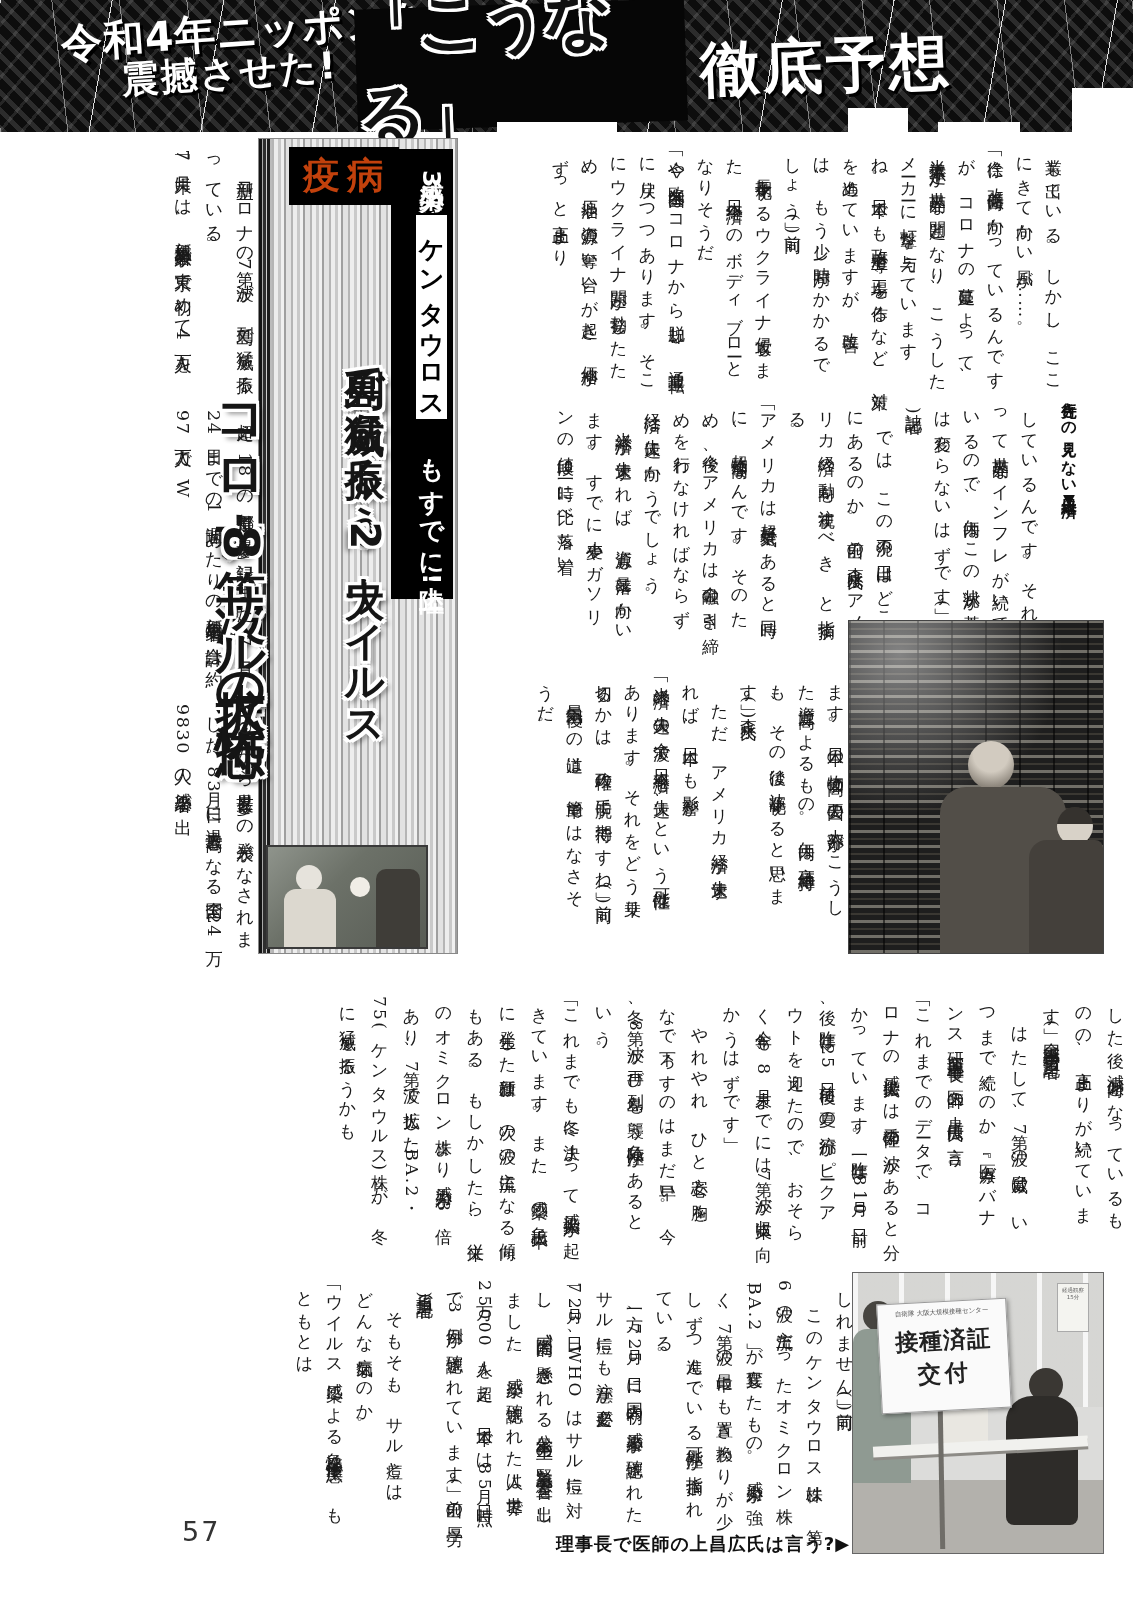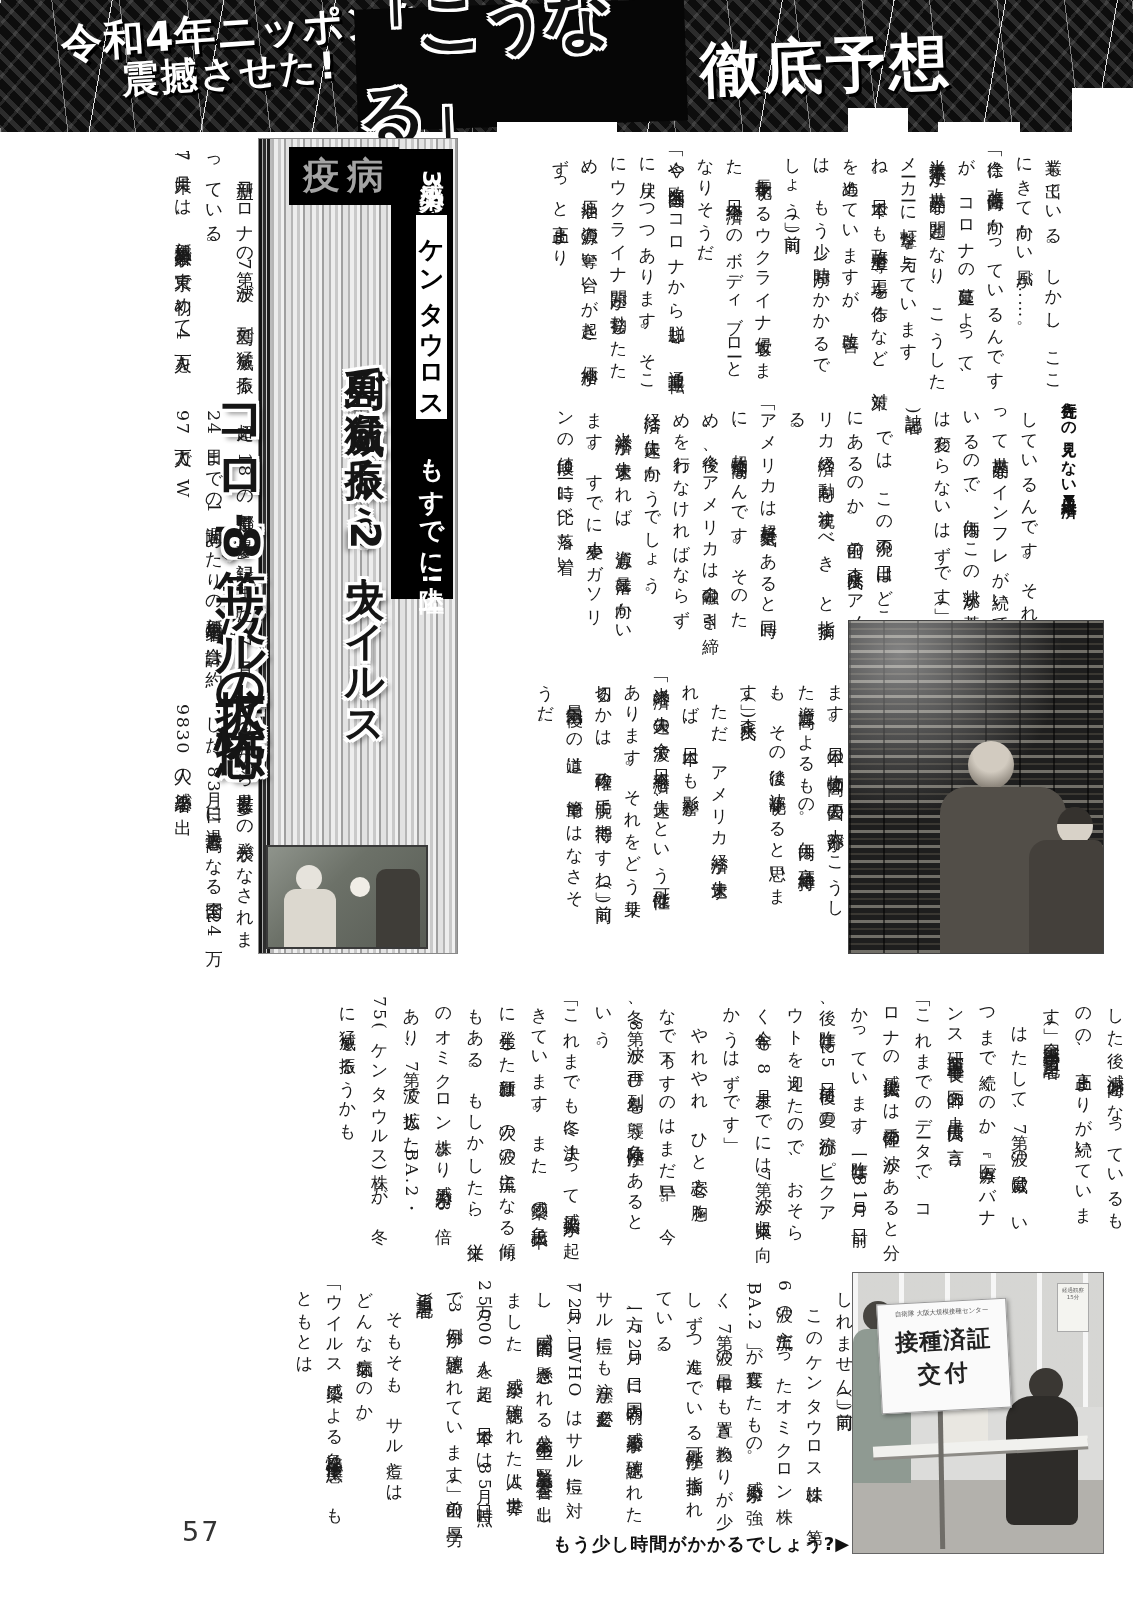--- a/index.html
+++ b/index.html
@@ -61,21 +61,21 @@
       border:1px solid #aaa;font-size:5.5px;color:#666;text-align:center;
       font-family:"DejaVu Sans","Liberation Sans",sans-serif;padding-top:3px;}
   .medph{background:linear-gradient(135deg,#8f948c 0%,#6c7168 40%,#585c55 100%);border:2px solid #3a3a3a;}
 
   
   .hblock{position:absolute;left:258px;top:138px;width:198px;height:814px;
       background:repeating-linear-gradient(90deg,#c9c9c9 0 3px,#f0f0f0 3px 6px,#9f9f9f 6px 8px,#e2e2e2 8px 13px,#b5b5b5 13px 15px,#ededed 15px 19px);
       border:1px solid #888;}
   .hb-bars{position:absolute;left:0;top:0;width:13px;height:100%;
       background:repeating-linear-gradient(90deg,#141414 0 3px,#a9a9a9 3px 4px,#2e2e2e 4px 7px,#cfcfcf 7px 8px,#1c1c1c 8px 11px,#bbb 11px 13px);}
-  .sect-label{position:absolute;left:30px;top:8px;background:#000;color:#a3a3a3;
+  .sect-label{position:absolute;left:30px;top:8px;background:#000;color:#c2410c;
       font-family:"DejaVu Sans","Liberation Sans",sans-serif;font-weight:900;font-size:37px;
       letter-spacing:7px;padding:4px 8px 4px 14px;}
   .kicker{position:absolute;left:132px;top:10px;width:52px;background:#000;color:#fff;
       writing-mode:vertical-rl;text-orientation:mixed;text-align:center;
       font-family:"DejaVu Sans","Liberation Sans",sans-serif;font-weight:800;font-size:25px;
       letter-spacing:3px;padding:12px 5px;}
   .kicker .kbox{background:#fff;color:#000;border:2px solid #000;margin:8px 0;padding:6px 1px;}
   .outline{font-family:"DejaVu Sans","Liberation Sans",sans-serif;font-weight:900;color:#151515;
       text-shadow:-3px -3px 0 #fff,3px -3px 0 #fff,-3px 3px 0 #fff,3px 3px 0 #fff,
                   0 -3px 0 #fff,0 3px 0 #fff,-3px 0 0 #fff,3px 0 0 #fff,5px 5px 5px rgba(0,0,0,.45);}
@@ -179,17 +179,17 @@
     <div class="table"></div>
     <div class="pole"></div>
     <div class="sign">
       <div class="hdr">自衛隊 大阪大規模接種センター</div>
       <div class="t1">接種済証</div>
       <div class="t2">交付</div>
     </div>
     <div class="minisign">経過観察 15分</div>
   </div>
 
-  <div class="caption-h" style="left:470px;top:1532px;width:380px;text-align:right;">もう少し時間がかかるでしょう?▶</div>
+  <div class="caption-h" style="left:470px;top:1532px;width:380px;text-align:right;">理事長で医師の上昌広氏は言う?▶</div>
 
   <div class="pagenum">57</div>
 
 </div>
 
 </body></html>

